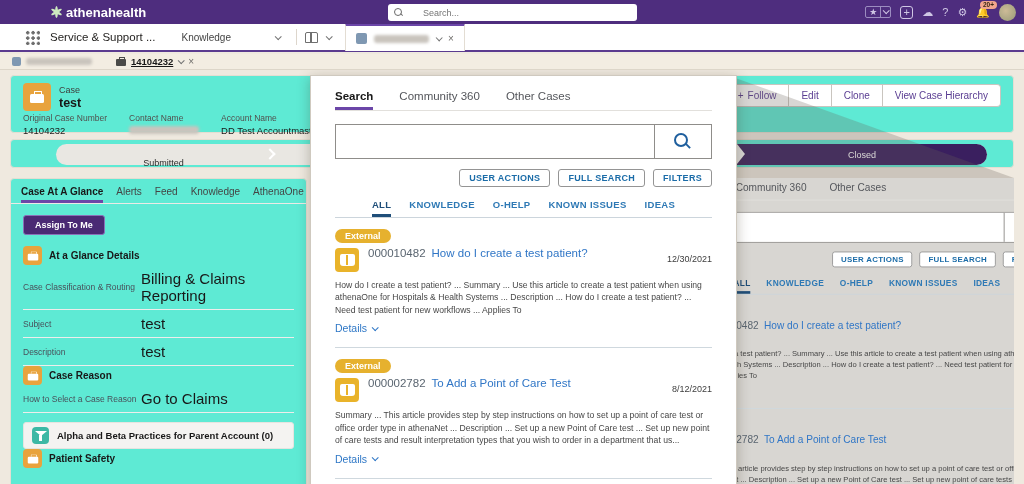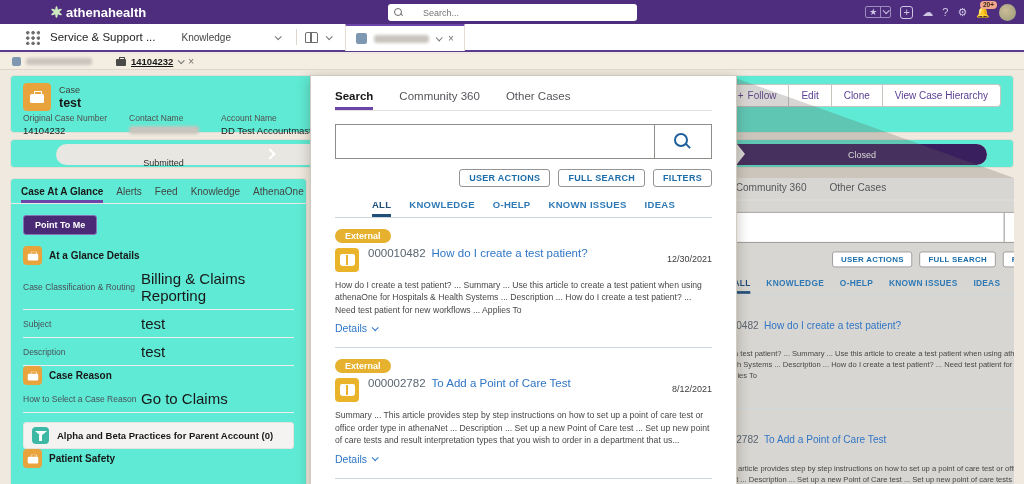--- a/index.html
+++ b/index.html
@@ -246,21 +246,21 @@
 
   <div class="card left-card">
     <div class="ltabs">
       <span class="ltab active">Case At A Glance</span>
       <span class="ltab">Alerts</span>
       <span class="ltab">Feed</span>
       <span class="ltab">Knowledge</span>
       <span class="ltab">AthenaOne</span>
     </div>
     <div class="lbody">
-      <button class="assign">Point To Me</button>
+      <button class="assign">Assign To Me</button>
 
       <div class="sect" style="margin-top:11px">
         <span class="sqico s20">
             <span class="bcase sm"></span>
           </span>
         <span class="st">At a Glance Details</span>
       </div>
       <div class="frow">
         <span class="fl">Case Classification &amp; Routing</span>
         <span class="fv plink">Billing &amp; Claims Reporting</span>

